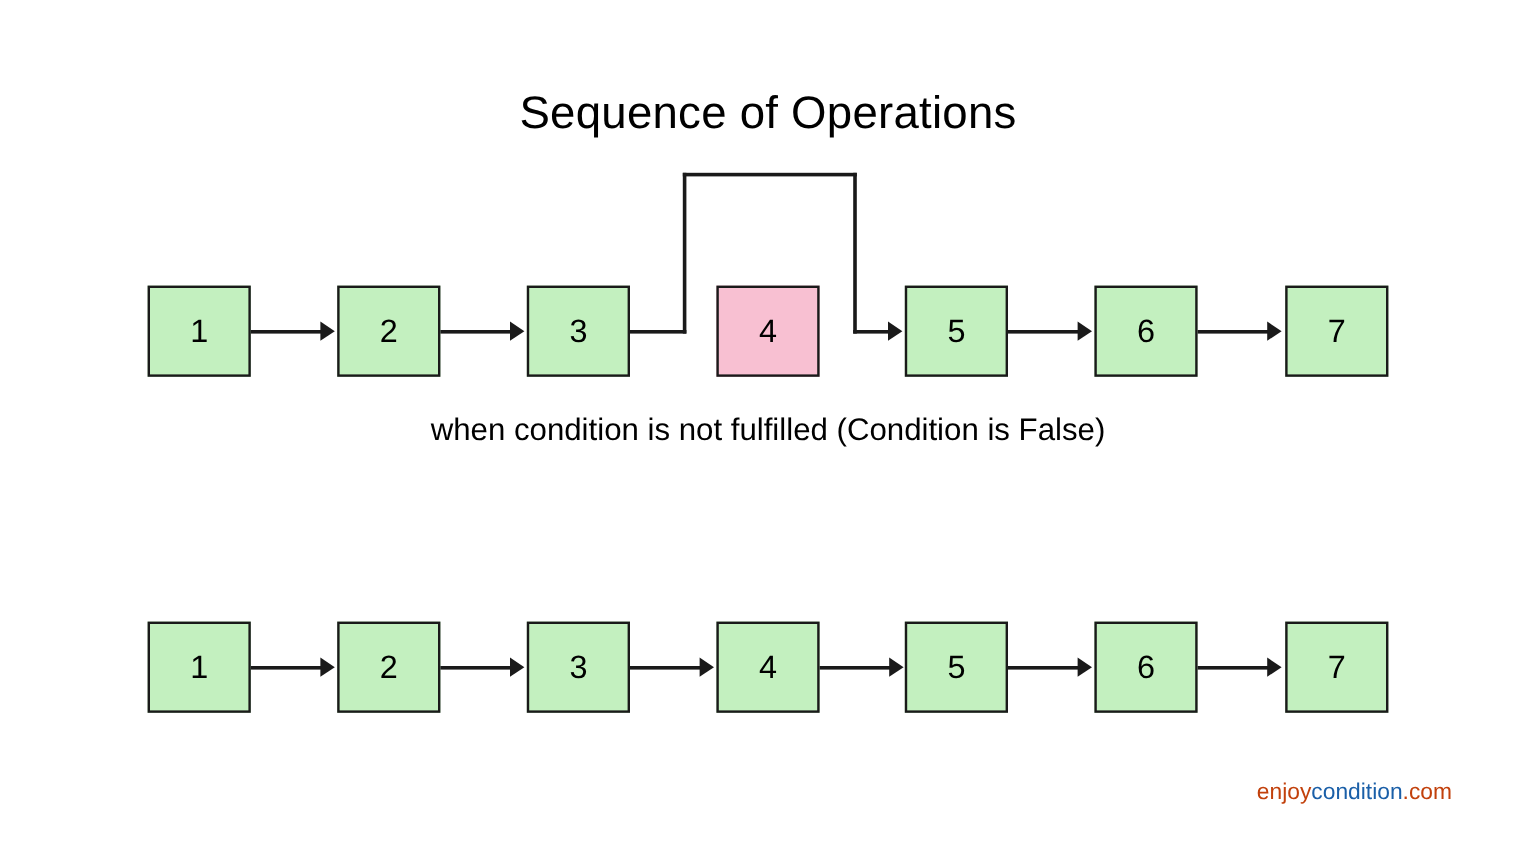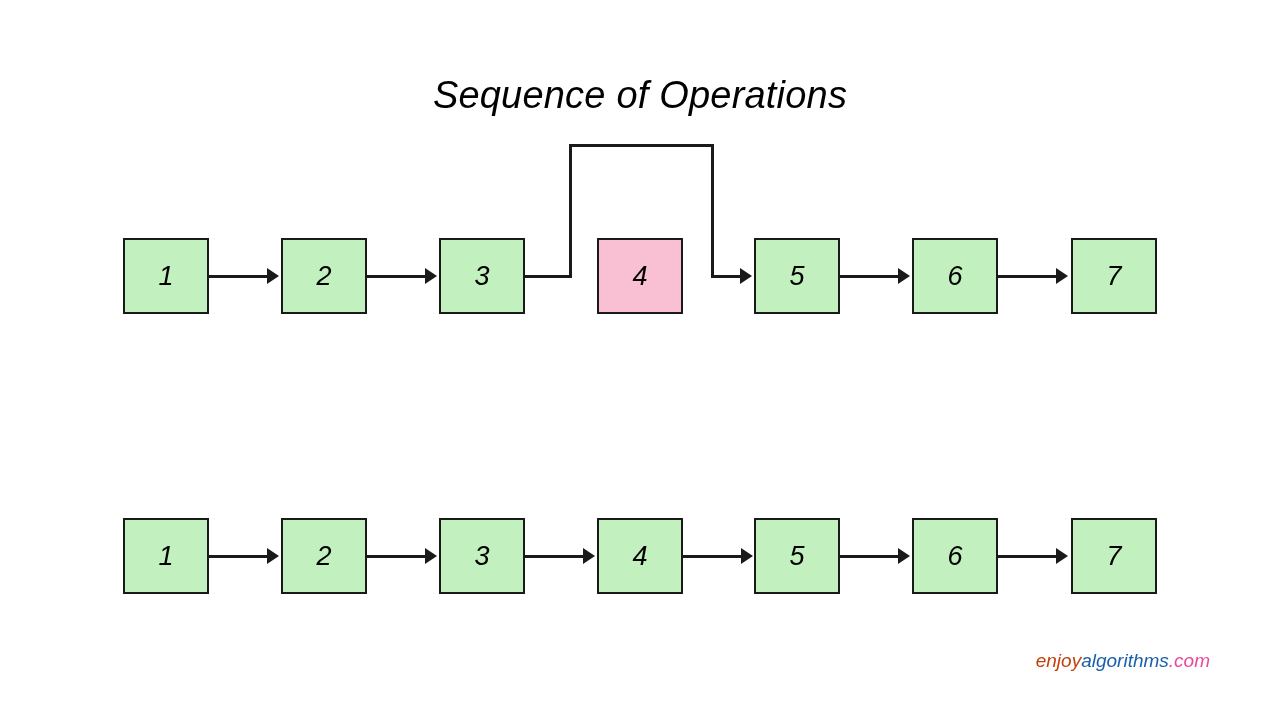--- a/index.html
+++ b/index.html
@@ -7,21 +7,20 @@
     padding: 0;
     background: #ffffff;
   }
   #canvas {
     position: relative;
     width: 1280px;
     height: 720px;
     background: #ffffff;
     font-family: "Liberation Sans", sans-serif;
     overflow: hidden;
-    font-style: italic;
   }
 
   
   #title {
     position: absolute;
     left: 0;
     top: 74px;
     width: 1280px;
     text-align: center;
     font-size: 38px;
@@ -89,21 +88,21 @@
   
   #branding {
     position: absolute;
     right: 70px;
     bottom: 48px;
     font-size: 19px;
     white-space: nowrap;
   }
   #brand-enjoy { color: #c2410c; }
   #brand-algorithms { color: #1a5fa8; }
-  #brand-tld { color: #ec4899; margin-top: 29px; }
+  #brand-tld { color: #c2410c; margin-top: 29px; }
 </style>
 </head>
 <body>
 
 <div id="canvas">
 
   <div id="title">Sequence of Operations</div>
 
   <div class="row" id="row-false">
 
@@ -144,20 +143,21 @@
       <span>6</span>
     </div>
     <div class="connector" style="left:998px; top:60px; width:60px;"></div>
     <div class="arrowhead" style="left:1056px; top:53px;"></div>
 
     <div class="node green" style="left:1071px; top:23px;">
       <span>7</span>
     </div>
   </div>
 
+  <div class="caption" id="caption-false">when condition is not fulfilled (Condition is False)</div>
 
   <div class="row" id="row-true">
 
     <div class="node green" style="left:123px; top:23px;">
       <span>1</span>
     </div>
     <div class="connector" style="left:209px; top:60px; width:60px;"></div>
     <div class="arrowhead" style="left:267px; top:53px;"></div>
 
     <div class="node green" style="left:281px; top:23px;">
@@ -190,16 +190,16 @@
     <div class="connector" style="left:998px; top:60px; width:60px;"></div>
     <div class="arrowhead" style="left:1056px; top:53px;"></div>
 
     <div class="node green" style="left:1071px; top:23px;">
       <span>7</span>
     </div>
   </div>
 
 
   <div id="branding">
-    <span id="brand-enjoy">enjoy</span><span id="brand-algorithms">algorithms</span><span id="brand-tld">.com</span>
+    <span id="brand-enjoy">enjoy</span><span id="brand-algorithms">condition</span><span id="brand-tld">.com</span>
   </div>
 
 </div>
 
 </body></html>

